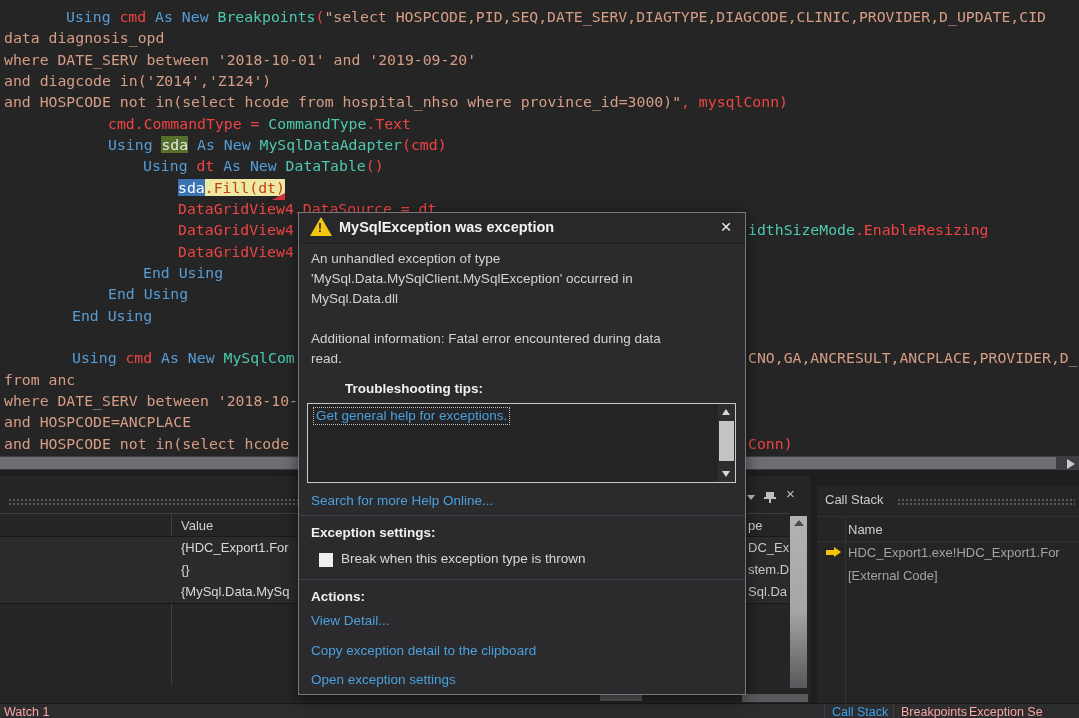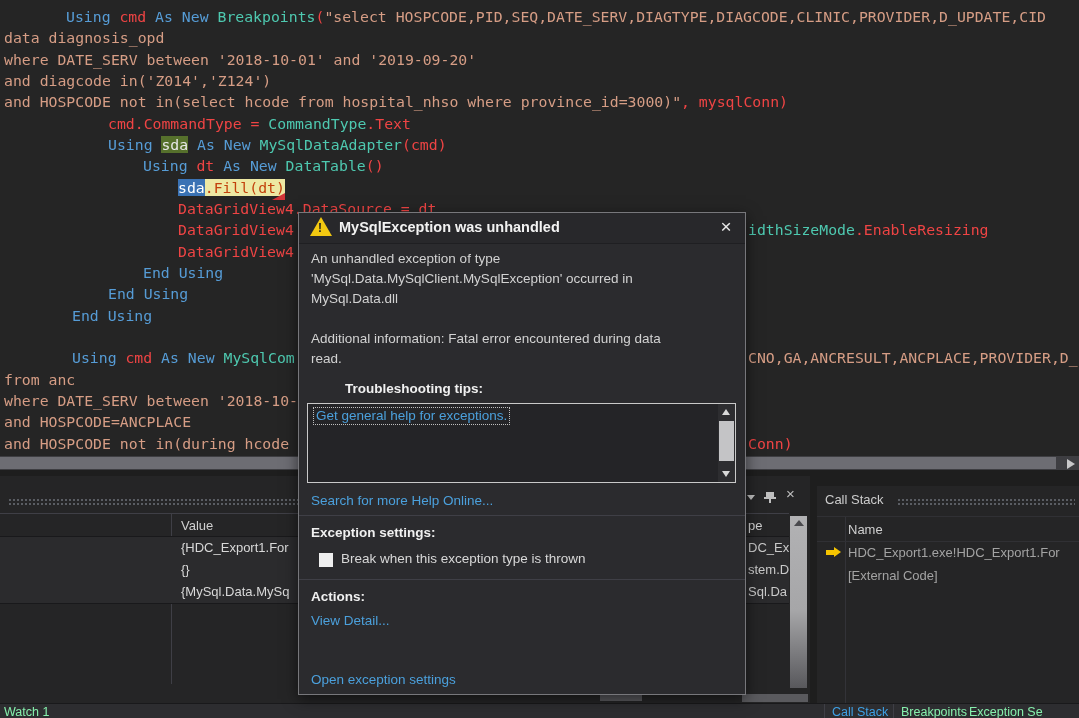--- a/index.html
+++ b/index.html
@@ -45,21 +45,21 @@
            background:linear-gradient(#B2B2B4 0%,#A6A6A8 55%,#58585C 100%);}
   .wscroll-tri{position:absolute;left:4px;top:4px;width:0;height:0;
                border-bottom:6px solid #4A4A4E;border-left:5px solid transparent;border-right:5px solid transparent;}
   .mini-icon{position:absolute;top:16px;color:#BFBFBF;font-size:12px;line-height:12px;}
   .chev{width:0;height:0;border-top:5px solid #BFBFBF;border-left:4px solid transparent;border-right:4px solid transparent;}
   .pin-head{position:absolute;left:0;top:0;width:8px;height:6px;background:#BFBFBF;}
   .pin-stem{position:absolute;left:3px;top:6px;width:2px;height:5px;background:#BFBFBF;}
   .pin-bar{position:absolute;left:-2px;top:5px;width:12px;height:2px;background:#BFBFBF;}
   
   .tabstrip{position:absolute;left:0;top:703px;width:1079px;height:15px;background:#2D2D30;border-top:1px solid #19191B;}
-  .tab{position:absolute;top:1px;font-size:12.5px;color:#86efac;white-space:pre;}
+  .tab{position:absolute;top:1px;font-size:12.5px;color:#fca5a5;white-space:pre;}
   .tab.active{color:#3EA1E6;}
   .deco{position:absolute;background:#5A5A5E;}
   
   .dialog{position:absolute;left:298px;top:212px;width:448px;height:483px;background:#2B2B2E;
           border:1px solid #77777B;box-sizing:border-box;box-shadow:0 4px 14px rgba(0,0,0,.55);color:#D6D6D6;}
   .dlg-header{position:absolute;left:0;top:0;width:100%;height:30px;background:#28282B;border-bottom:1px solid #1F1F22;}
   .warn{position:absolute;left:11px;top:4px;width:0;height:0;
         border-bottom:19px solid #F2C811;border-left:11px solid transparent;border-right:11px solid transparent;}
   .warn span{position:absolute;left:-3px;top:4px;color:#1E1E1E;font-size:12px;font-weight:bold;}
   .dlg-title{position:absolute;left:40px;top:6px;font-size:14.5px;font-weight:bold;color:#F2F2F2;}
@@ -102,21 +102,21 @@
         <div class="code-line" style="left: 748px; top: 219.3px;"><span class="seg-type">idthSizeMode</span><span class="seg-id">.EnableResizing</span></div>
         <div class="code-line" style="left: 178px; top: 240.63px;"><span class="seg-id">DataGridView4</span></div>
         <div class="code-line" style="left: 143px; top: 261.96px;"><span class="seg-kw">End Using</span></div>
         <div class="code-line" style="left: 108px; top: 283.29px;"><span class="seg-kw">End Using</span></div>
         <div class="code-line" style="left: 72px; top: 304.62px;"><span class="seg-kw">End Using</span></div>
         <div class="code-line" style="left: 72px; top: 347.28px;"><span class="seg-kw">Using </span><span class="seg-id">cmd </span><span class="seg-kw">As </span><span class="seg-kw">New </span><span class="seg-type">MySqlCom</span></div>
         <div class="code-line" style="left: 748px; top: 347.28px;"><span class="seg-str">CNO,GA,ANCRESULT,ANCPLACE,PROVIDER,D_</span></div>
         <div class="code-line" style="left: 4px; top: 368.61px;"><span class="seg-str">from anc</span></div>
         <div class="code-line" style="left: 4px; top: 389.94px;"><span class="seg-str">where DATE_SERV between '2018-10-</span></div>
         <div class="code-line" style="left: 4px; top: 411.27px;"><span class="seg-str">and HOSPCODE=ANCPLACE</span></div>
-        <div class="code-line" style="left: 4px; top: 432.6px;"><span class="seg-str">and HOSPCODE not in(during hcode </span></div>
+        <div class="code-line" style="left: 4px; top: 432.6px;"><span class="seg-str">and HOSPCODE not in(select hcode </span></div>
         <div class="code-line" style="left: 748px; top: 432.6px;"><span class="seg-id">Conn)</span></div>
       </div>
     <div class="red-wedge"></div>
   </div>
 
   <div class="hscroll">
     <div class="hscroll-thumb"></div>
     <div class="hscroll-arrow"></div>
   </div>
 
@@ -189,21 +189,21 @@
     <div class="vline" style="left:893px;top:0;height:15px;"></div>
     <div class="tab" style="left:901px;">Breakpoints</div>
     <div class="tab" style="left:969px;">Exception Se</div>
   </div>
 
   <div class="dialog">
     <div class="dlg-header">
       <div class="warn">
           <span>!</span>
         </div>
-      <div class="dlg-title">MySqlException was unhandled</div>
+      <div class="dlg-title">MySqlException was exception</div>
       <div class="dlg-close">×</div>
     </div>
 
     <div class="dlg-text" style="top:36px;width:420px;">An unhandled exception of type
 'MySql.Data.MySqlClient.MySqlException' occurred in
 MySql.Data.dll</div>
     <div class="dlg-text" style="top:116px;width:420px;">Additional information: Fatal error encountered during data
 read.</div>
 
     <div class="dlg-label" style="top:168px;margin-left:34px;">Troubleshooting tips:</div>
@@ -219,16 +219,17 @@
     <div class="dlg-link" style="top:280px;">Search for more Help Online...</div>
     <div class="hline" style="left:0;top:302px;width:446px;"></div>
 
     <div class="dlg-label" style="top:312px;">Exception settings:</div>
     <div class="checkbox"></div>
     <div class="chk-label">Break when this exception type is thrown</div>
     <div class="hline" style="left:0;top:366px;width:446px;"></div>
 
     <div class="dlg-label" style="top:376px;">Actions:</div>
     <div class="dlg-link" style="top:400px;">View Detail...</div>
+    <div class="dlg-link" style="top:430px;">Copy exception detail to the clipboard</div>
     <div class="dlg-link" style="top:459px;">Open exception settings</div>
   </div>
 
 </div>
 
 </body></html>

